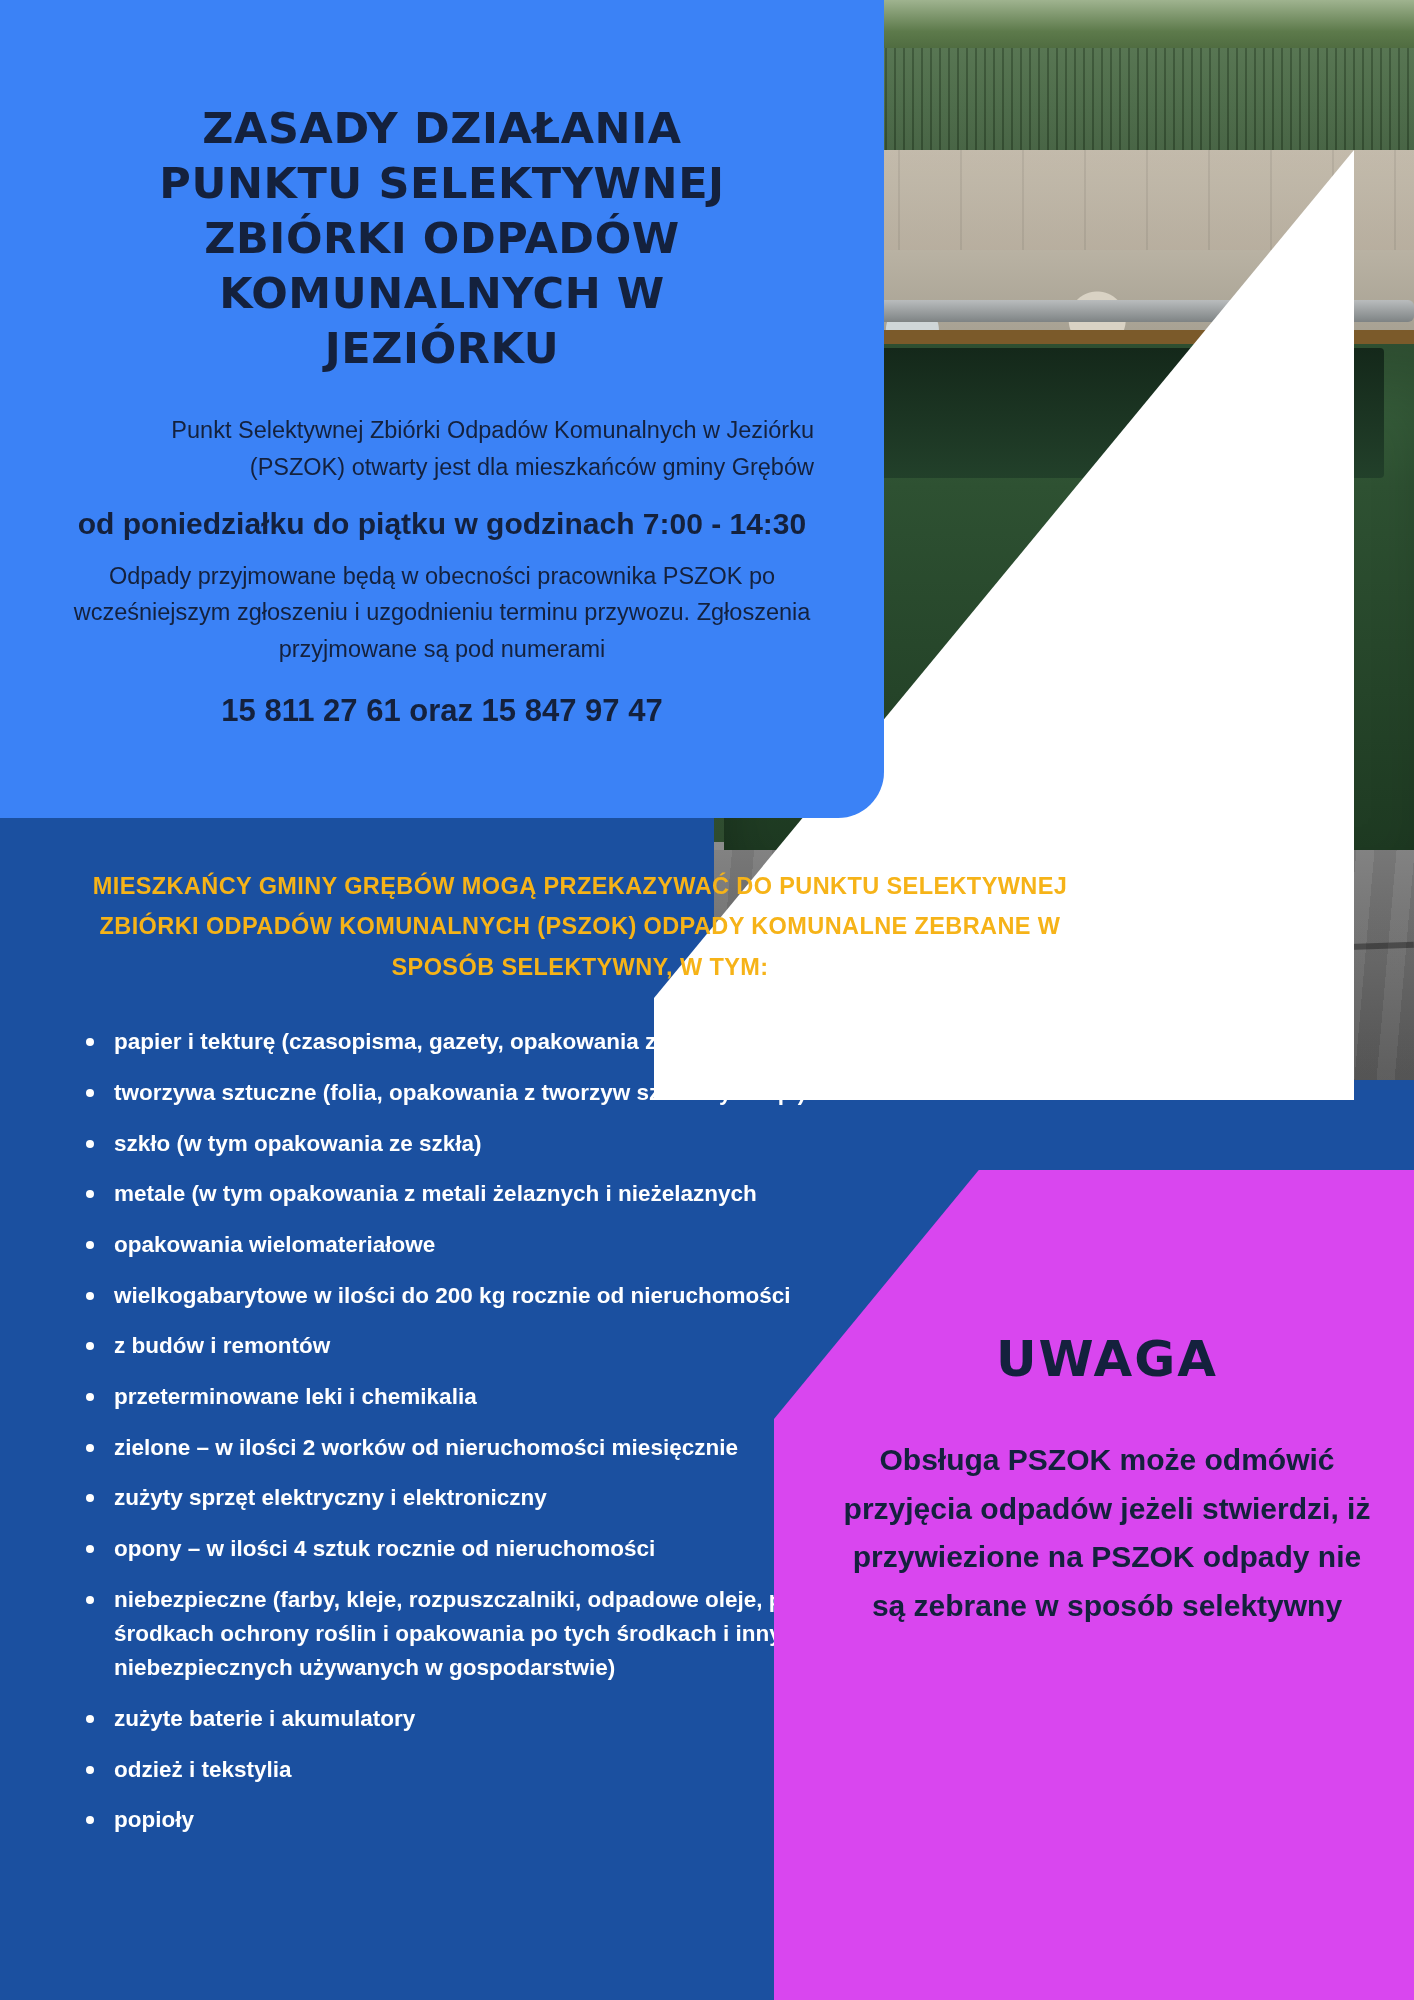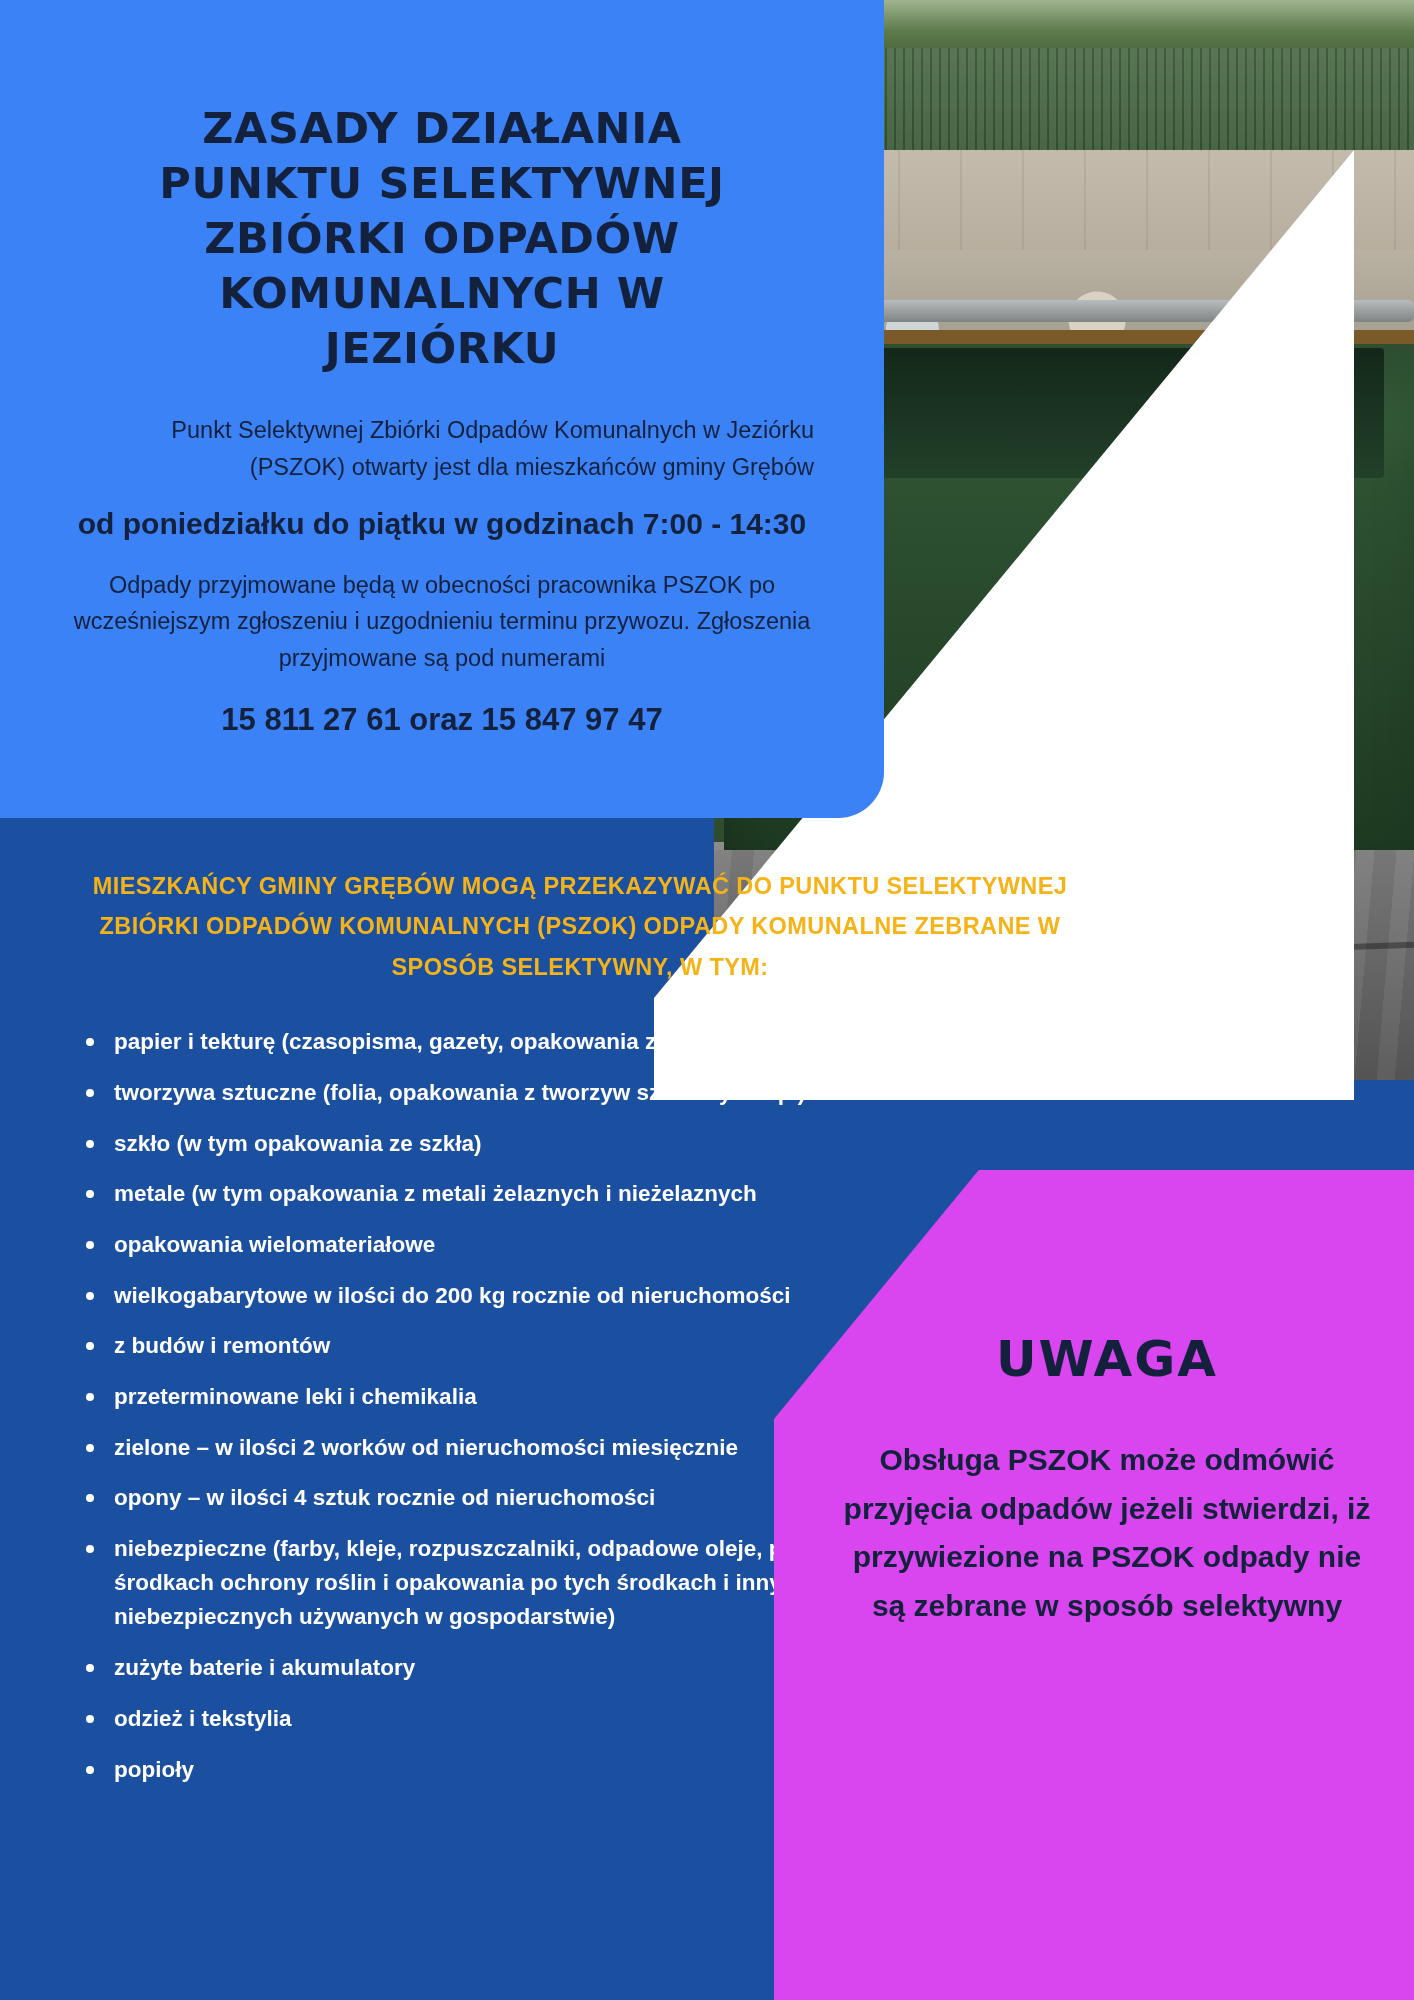--- a/index.html
+++ b/index.html
@@ -147,21 +147,21 @@
     color: #14213d;
   }
   .hours {
     margin-top: 22px;
     text-align: center;
     font-weight: 700;
     font-size: 30px;
     color: #14213d;
   }
   .notice {
-    margin-top: 26px;
+    margin-top: 17px;
     text-align: center;
     font-size: 23.5px;
     line-height: 1.55;
     color: #14213d;
   }
   .phones {
     margin-top: 26px;
     text-align: center;
     font-weight: 700;
     font-size: 31px;
@@ -275,20 +275,21 @@
   <ul class="waste-list">
     <li>papier i tekturę (czasopisma, gazety, opakowania z papieru  i tektury itp.)</li>
     <li>tworzywa sztuczne (folia, opakowania z tworzyw sztucznych itp.)</li>
     <li>szkło (w tym opakowania ze szkła)</li>
     <li>metale (w tym opakowania z metali żelaznych i nieżelaznych</li>
     <li>opakowania wielomateriałowe</li>
     <li>wielkogabarytowe w ilości do 200 kg rocznie od nieruchomości</li>
     <li>z budów i remontów</li>
     <li>przeterminowane leki i chemikalia</li>
     <li>zielone – w ilości 2 worków od nieruchomości miesięcznie</li>
+    <li>zużyty sprzęt elektryczny i elektroniczny</li>
     <li>opony – w ilości 4 sztuk rocznie od nieruchomości</li>
     <li>niebezpieczne (farby, kleje, rozpuszczalniki, odpadowe oleje, pozostałości po środkach ochrony roślin i opakowania po tych środkach i innych niebezpiecznych używanych w gospodarstwie)</li>
     <li>zużyte baterie i akumulatory</li>
     <li>odzież i tekstylia</li>
     <li>popioły</li>
   </ul>
 </div>
 
 <div class="uwaga">
   <h2>UWAGA</h2>

